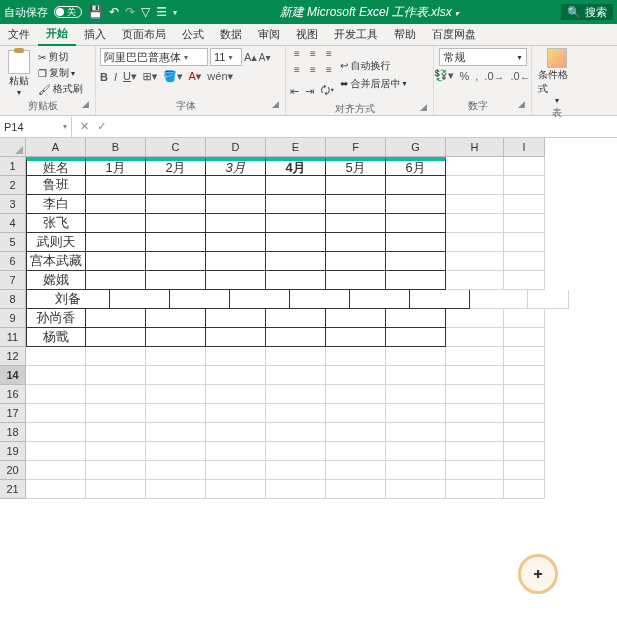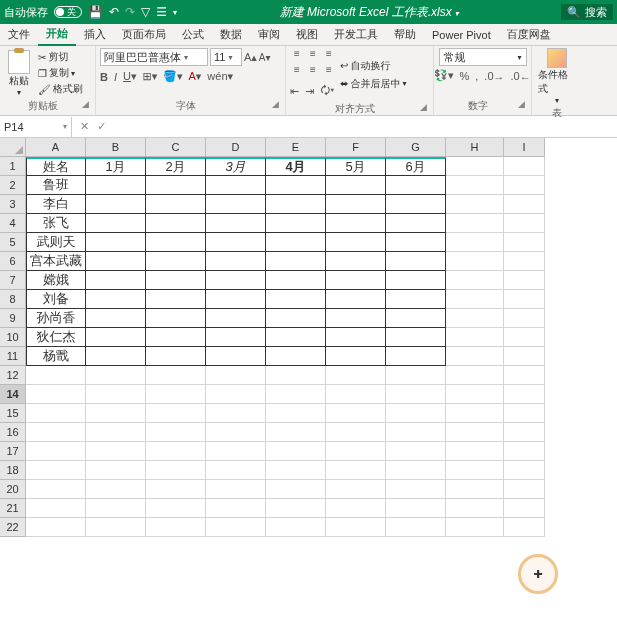--- a/index.html
+++ b/index.html
@@ -52,21 +52,21 @@
 .sel-all { width: 26px; height: 19px; background: #e6e6e6; border-right: 1px solid #bbb; border-bottom: 1px solid #bbb; position: relative; }
 .sel-all::after { content: ""; position: absolute; right: 2px; bottom: 2px; border-style: solid; border-width: 0 0 8px 8px; border-color: transparent transparent #aaa transparent; }
 .col-headers { display: flex; }
 .ch { height: 19px; background: #e6e6e6; border-right: 1px solid #bbb; border-bottom: 1px solid #bbb; text-align: center; font-size: 11px; color: #333; line-height: 19px; }
 .rows { }
 .row { display: flex; }
 .rh { width: 26px; height: 19px; background: #e6e6e6; border-right: 1px solid #bbb; border-bottom: 1px solid #bbb; text-align: center; font-size: 11px; line-height: 19px; }
 .rh.sel { background: #cfcfcf; font-weight: bold; }
 .cell { height: 19px; border-right: 1px solid #d4d4d4; border-bottom: 1px solid #d4d4d4; font-size: 13px; display: flex; align-items: center; justify-content: center; background: #fff; }
 .cell.bthick { border: 1px solid #333; border-top: none; border-left: none; }
-.row:first-child .cell.bthick { border-top: 2px solid #14b8a6; }
+.row:first-child .cell.bthick { border-top: 4px solid #14b8a6; }
 .cell.bthick.first-col { border-left: 1px solid #333; }
 
 .cursor-ring { position: absolute; width: 40px; height: 40px; border: 3px solid #f0c48a; border-radius: 50%; left: 518px; top: 554px; display: flex; align-items: center; justify-content: center; pointer-events: none; background: rgba(240,196,138,0.15); }
 .cursor-ring::after { content: "✚"; font-size: 11px; color: #333; }
 </style>
 </head>
 <body>
 
 <div class="titlebar">
   <div class="titlebar-left">
@@ -95,21 +95,20 @@
     <div class="tab">文件</div>
     <div class="tab active">开始</div>
     <div class="tab">插入</div>
     <div class="tab">页面布局</div>
     <div class="tab">公式</div>
     <div class="tab">数据</div>
     <div class="tab">审阅</div>
     <div class="tab">视图</div>
     <div class="tab">开发工具</div>
     <div class="tab">帮助</div>
-    <div class="tab">Power Pivot</div>
     <div class="tab">百度网盘</div>
   </div>
 
 <div class="ribbon">
   <div class="rgroup" style="width:96px">
     <div class="rgroup-body">
       <div class="paste-big">
         <div class="paste-icon"></div>
         <span>粘贴</span>
         <span style="font-size:8px">▾</span>
@@ -330,21 +329,21 @@
           <div class="cell bthick" style="width: 60px;"></div>
           <div class="cell bthick" style="width: 60px;"></div>
           <div class="cell bthick" style="width: 60px;"></div>
           <div class="cell bthick" style="width: 60px;"></div>
           <div class="cell bthick" style="width: 60px;"></div>
           <div class="cell" style="width: 58px;"></div>
           <div class="cell" style="width: 41px;"></div>
         </div>
         <div class="row">
           <div class="rh">8</div>
-          <div class="cell bthick first-col" style="width: 60px;">刘备</div>
+          <div class="cell bthick first-col" style="width: 84px;">刘备</div>
           <div class="cell bthick" style="width: 60px;"></div>
           <div class="cell bthick" style="width: 60px;"></div>
           <div class="cell bthick" style="width: 60px;"></div>
           <div class="cell bthick" style="width: 60px;"></div>
           <div class="cell bthick" style="width: 60px;"></div>
           <div class="cell bthick" style="width: 60px;"></div>
           <div class="cell" style="width: 58px;"></div>
           <div class="cell" style="width: 41px;"></div>
         </div>
         <div class="row">
@@ -353,32 +352,20 @@
           <div class="cell bthick" style="width: 60px;"></div>
           <div class="cell bthick" style="width: 60px;"></div>
           <div class="cell bthick" style="width: 60px;"></div>
           <div class="cell bthick" style="width: 60px;"></div>
           <div class="cell bthick" style="width: 60px;"></div>
           <div class="cell bthick" style="width: 60px;"></div>
           <div class="cell" style="width: 58px;"></div>
           <div class="cell" style="width: 41px;"></div>
         </div>
         <div class="row">
-          <div class="rh">10</div>
-          <div class="cell bthick first-col" style="width: 60px;">狄仁杰</div>
-          <div class="cell bthick" style="width: 60px;"></div>
-          <div class="cell bthick" style="width: 60px;"></div>
-          <div class="cell bthick" style="width: 60px;"></div>
-          <div class="cell bthick" style="width: 60px;"></div>
-          <div class="cell bthick" style="width: 60px;"></div>
-          <div class="cell bthick" style="width: 60px;"></div>
-          <div class="cell" style="width: 58px;"></div>
-          <div class="cell" style="width: 41px;"></div>
-        </div>
-        <div class="row">
           <div class="rh">11</div>
           <div class="cell bthick first-col" style="width: 60px;">杨戬</div>
           <div class="cell bthick" style="width: 60px;"></div>
           <div class="cell bthick" style="width: 60px;"></div>
           <div class="cell bthick" style="width: 60px;"></div>
           <div class="cell bthick" style="width: 60px;"></div>
           <div class="cell bthick" style="width: 60px;"></div>
           <div class="cell bthick" style="width: 60px;"></div>
           <div class="cell" style="width: 58px;"></div>
           <div class="cell" style="width: 41px;"></div>
@@ -401,32 +388,20 @@
           <div class="cell" style="width: 60px;"></div>
           <div class="cell" style="width: 60px;"></div>
           <div class="cell" style="width: 60px;"></div>
           <div class="cell" style="width: 60px;"></div>
           <div class="cell" style="width: 60px;"></div>
           <div class="cell" style="width: 60px;"></div>
           <div class="cell" style="width: 58px;"></div>
           <div class="cell" style="width: 41px;"></div>
         </div>
         <div class="row">
-          <div class="rh">15</div>
-          <div class="cell" style="width: 60px;"></div>
-          <div class="cell" style="width: 60px;"></div>
-          <div class="cell" style="width: 60px;"></div>
-          <div class="cell" style="width: 60px;"></div>
-          <div class="cell" style="width: 60px;"></div>
-          <div class="cell" style="width: 60px;"></div>
-          <div class="cell" style="width: 60px;"></div>
-          <div class="cell" style="width: 58px;"></div>
-          <div class="cell" style="width: 41px;"></div>
-        </div>
-        <div class="row">
           <div class="rh">16</div>
           <div class="cell" style="width: 60px;"></div>
           <div class="cell" style="width: 60px;"></div>
           <div class="cell" style="width: 60px;"></div>
           <div class="cell" style="width: 60px;"></div>
           <div class="cell" style="width: 60px;"></div>
           <div class="cell" style="width: 60px;"></div>
           <div class="cell" style="width: 60px;"></div>
           <div class="cell" style="width: 58px;"></div>
           <div class="cell" style="width: 41px;"></div>
@@ -449,20 +424,32 @@
           <div class="cell" style="width: 60px;"></div>
           <div class="cell" style="width: 60px;"></div>
           <div class="cell" style="width: 60px;"></div>
           <div class="cell" style="width: 60px;"></div>
           <div class="cell" style="width: 60px;"></div>
           <div class="cell" style="width: 60px;"></div>
           <div class="cell" style="width: 58px;"></div>
           <div class="cell" style="width: 41px;"></div>
         </div>
         <div class="row">
+          <div class="rh">19</div>
+          <div class="cell" style="width: 60px;"></div>
+          <div class="cell" style="width: 60px;"></div>
+          <div class="cell" style="width: 60px;"></div>
+          <div class="cell" style="width: 60px;"></div>
+          <div class="cell" style="width: 60px;"></div>
+          <div class="cell" style="width: 60px;"></div>
+          <div class="cell" style="width: 60px;"></div>
+          <div class="cell" style="width: 58px;"></div>
+          <div class="cell" style="width: 41px;"></div>
+        </div>
+        <div class="row">
           <div class="rh">20</div>
           <div class="cell" style="width: 60px;"></div>
           <div class="cell" style="width: 60px;"></div>
           <div class="cell" style="width: 60px;"></div>
           <div class="cell" style="width: 60px;"></div>
           <div class="cell" style="width: 60px;"></div>
           <div class="cell" style="width: 60px;"></div>
           <div class="cell" style="width: 60px;"></div>
           <div class="cell" style="width: 58px;"></div>
           <div class="cell" style="width: 41px;"></div>
@@ -472,29 +459,17 @@
           <div class="cell" style="width: 60px;"></div>
           <div class="cell" style="width: 60px;"></div>
           <div class="cell" style="width: 60px;"></div>
           <div class="cell" style="width: 60px;"></div>
           <div class="cell" style="width: 60px;"></div>
           <div class="cell" style="width: 60px;"></div>
           <div class="cell" style="width: 60px;"></div>
           <div class="cell" style="width: 58px;"></div>
           <div class="cell" style="width: 41px;"></div>
         </div>
-        <div class="row">
-          <div class="rh">22</div>
-          <div class="cell" style="width: 60px;"></div>
-          <div class="cell" style="width: 60px;"></div>
-          <div class="cell" style="width: 60px;"></div>
-          <div class="cell" style="width: 60px;"></div>
-          <div class="cell" style="width: 60px;"></div>
-          <div class="cell" style="width: 60px;"></div>
-          <div class="cell" style="width: 60px;"></div>
-          <div class="cell" style="width: 58px;"></div>
-          <div class="cell" style="width: 41px;"></div>
-        </div>
       </div>
   </div>
 </div>
 
 <div class="cursor-ring"></div>
 
 </body></html>

